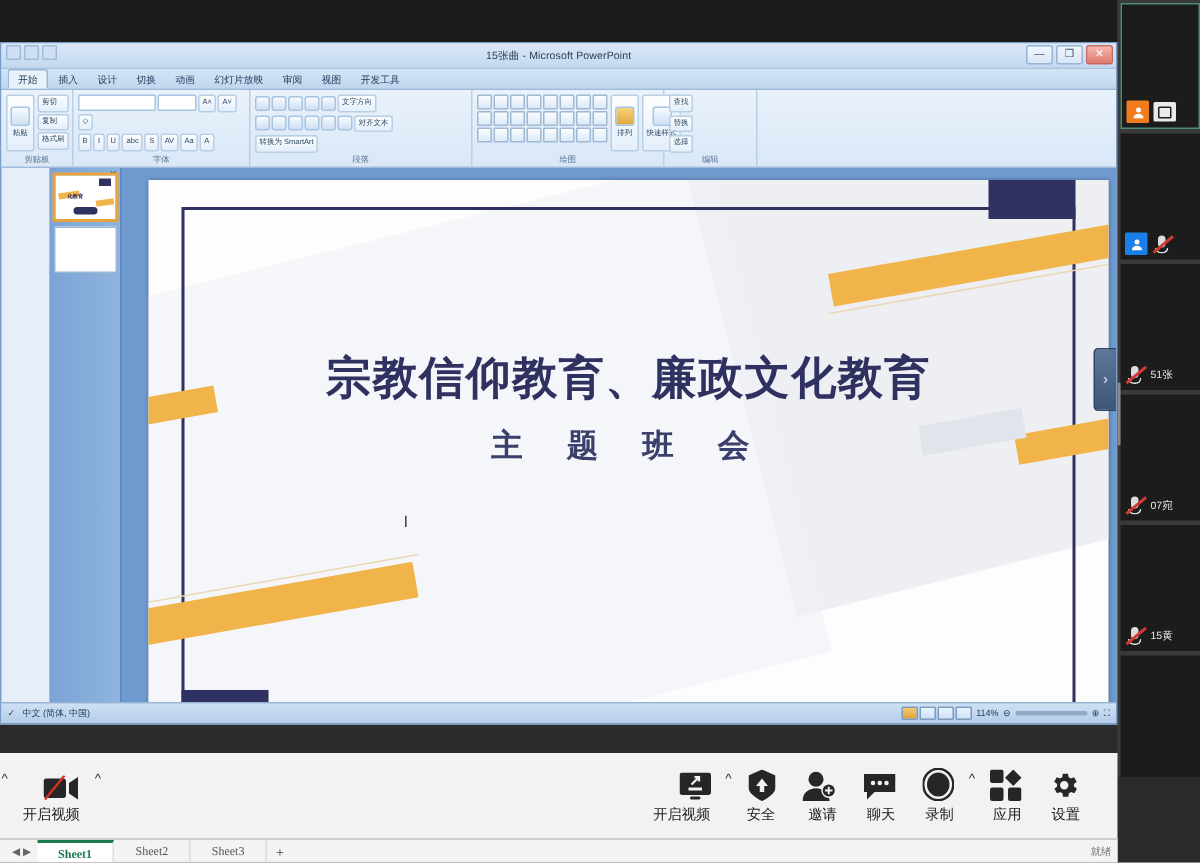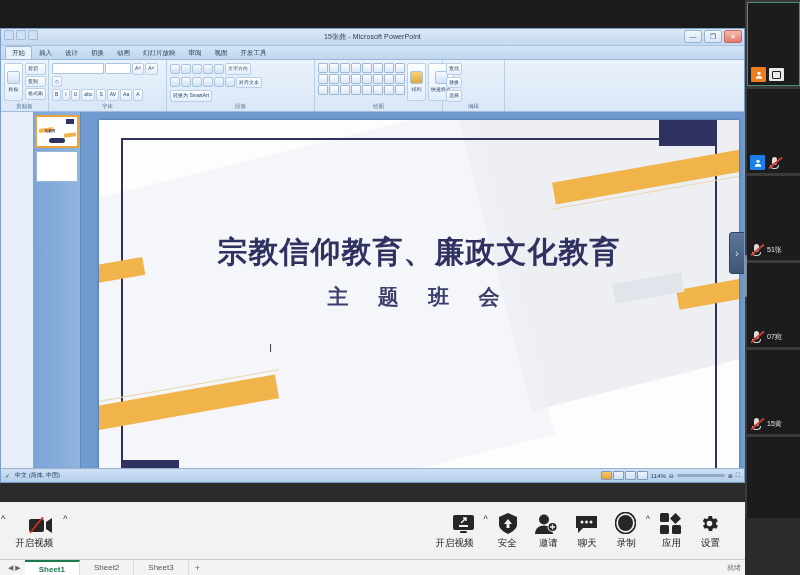--- a/index.html
+++ b/index.html
@@ -151,21 +151,21 @@
   .zspacer{ flex:1; }
   svg.ic{ fill:#262626; }
 
   
   #excelstrip{
     position:absolute; left:0; bottom:0; width:745px; height:16px; background:#f3f3f3;
     border-top:1px solid #c9c9c9; display:flex; align-items:center; padding-left:4px; gap:0;
     overflow:hidden;
   }
   .xnav{ font-size:7px; color:#666; padding:0 4px;}
-  .xtab{ font-size:8px; color:#555; padding:0 14px; height:15px; line-height:15px; border-right:1px solid #ddd;}
+  .xtab{ font-size:8px; color:#555; padding:0 14px; height:15px; line-height:15px; border-right:1px solid #ddd;font-family:Liberation Serif, serif;}
   .xtab.active{ color:#1a7a4e; font-weight:bold; background:#fff; border-top:2px solid #1a7a4e;}
   .xplus{ font-size:9px; color:#666; padding:0 6px;}
   .xright{ margin-left:auto; display:flex; gap:4px; padding-right:4px; font-size:7px; color:#777;}
   #excelbg{ position:absolute; left:0; bottom:0; width:800px; height:16px; background:#eaeaea;}
 
   
   #topstrip{ position:absolute; left:0; top:0; width:745px; height:28px; background:#1b1b1b;}
   #rightdark{ position:absolute; right:0; bottom:0; width:55px; height:57px; background:#2b2b2b;}
 </style>
 </head>

